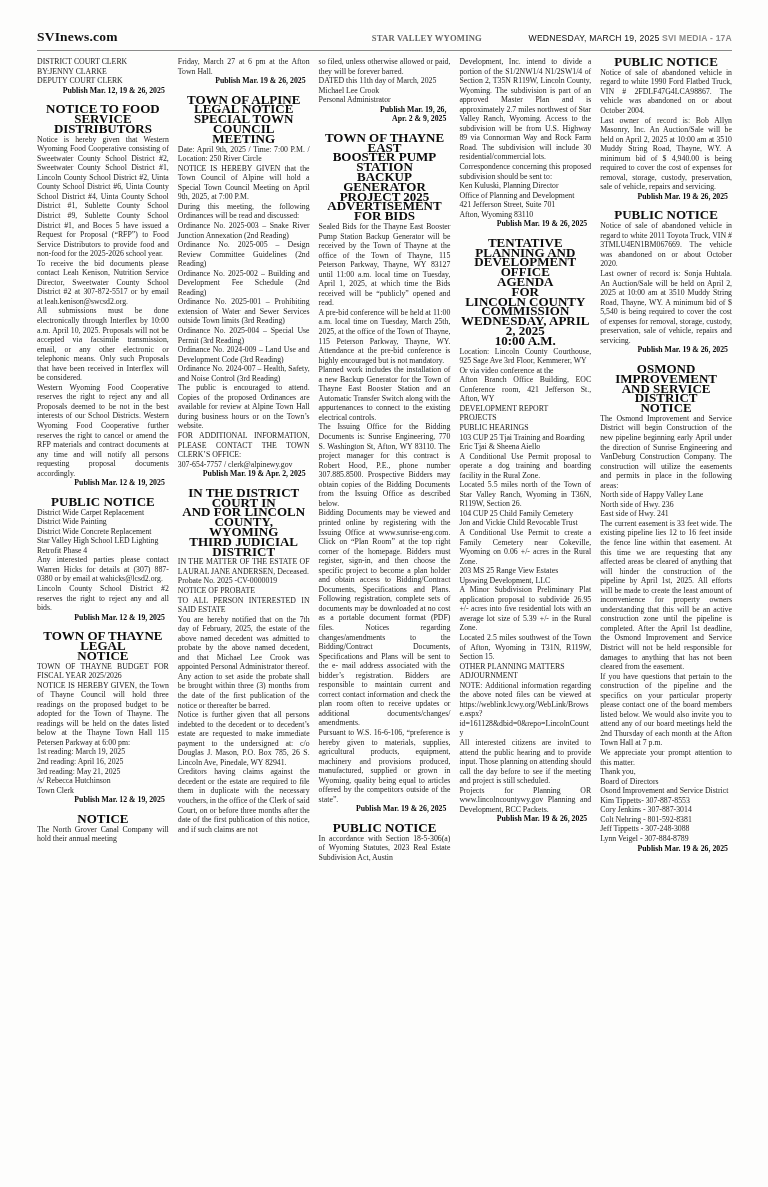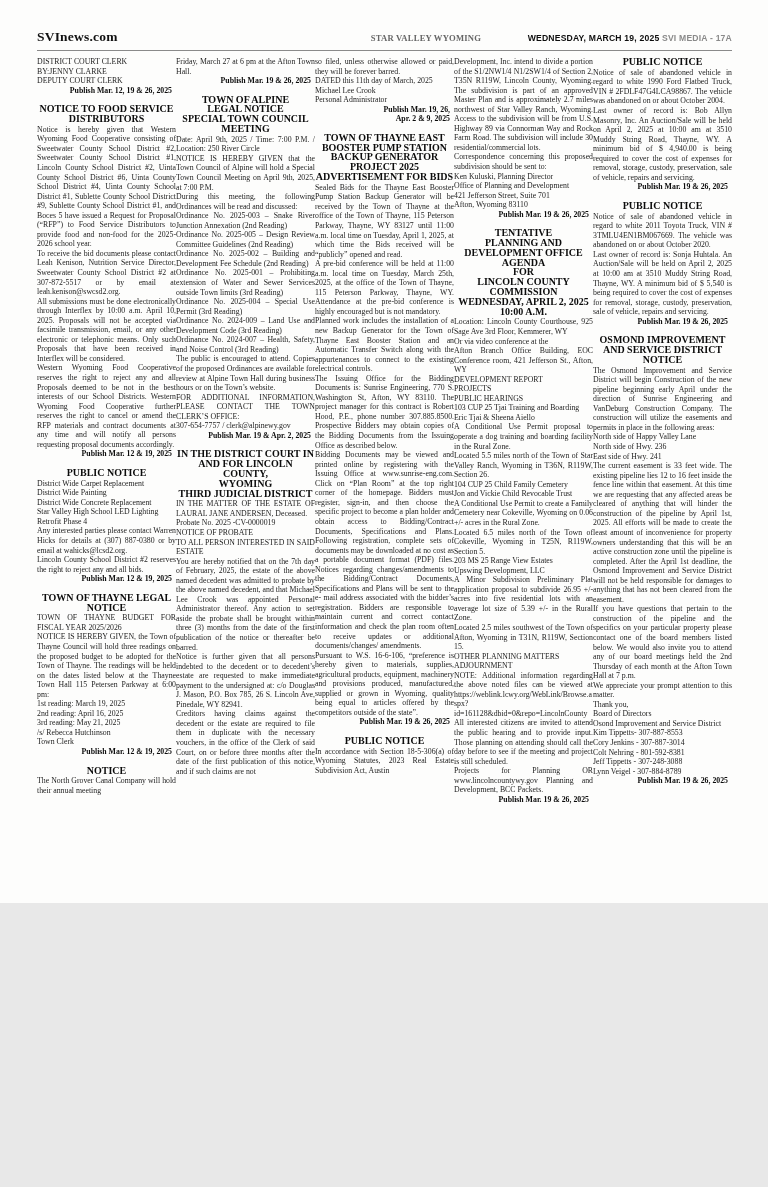--- a/index.html
+++ b/index.html
@@ -1,52 +1,52 @@
 <!DOCTYPE html>
 <html><head>
 <meta charset="utf-8">
 <style>
   html,body { margin:0; padding:0; background:#e8e8e8; }
   .page {
-    position:relative; width:768px; height:903px; margin:0 auto;
+    position:relative; width:768px; height:1187px; margin:0 auto;
     background:#fdfdfc; overflow:hidden;
     font-family:"Liberation Serif","DejaVu Serif",serif;
     color:#1c1c1c;
   }
   .masthead {
     position:absolute; left:37px; right:36px; top:29px;
     display:flex; justify-content:space-between; align-items:baseline;
     border-bottom:1px solid #8a8a8a; padding-bottom:5px;
   }
   .site-name {
     font-family:"Liberation Serif","DejaVu Serif",serif;
     font-weight:bold; font-size:13.5px; color:#111; letter-spacing:0.2px;
   }
   .dateline {
     font-family:"Liberation Sans","DejaVu Sans",sans-serif;
     font-size:8.6px; letter-spacing:0.2px; white-space:nowrap;
   }
   .dateline .loc { color:#666; font-weight:bold;font-family:Liberation Serif, serif; }
-  .dateline .date { color:#0d0d0d; font-weight:bold;padding-left:44px; }
+  .dateline .date { color:#0d0d0d; font-weight:normal;padding-left:44px; }
   .dateline .edition { color:#8a8a8a; font-weight:bold;margin-top:28px; }
   .columns {
     position:absolute; left:37px; right:36px; top:57px; bottom:10px;
-    display:flex; align-items:flex-start;
+    display:flex; gap:9px; align-items:flex-start;
   }
   .col {
     flex:1 1 0; min-width:0;
     font-size:7.8px; line-height:9.55px;
     text-align:justify; overflow-wrap:break-word;
   }
   .blk { margin:0; }
   .blk.para { text-align:justify; }
   .blk.lines { text-align:left; }
   .blk.heading {
     text-align:center; font-weight:bold; white-space:pre-line;
-    font-size:10px; line-height:9.8px; margin-top:9px; margin-bottom:1px;
+    font-size:13px; line-height:9.8px; margin-top:9px; margin-bottom:1px;
     color:#0c0c0c;
   }
   .blk.heading:first-child { margin-top:0; }
   .blk.publish {
     text-align:right; font-weight:bold; padding-right:4px;
     white-space:pre-line; margin-bottom:1px; color:#0c0c0c;
   }
 </style>
 </head>
 <body>
@@ -188,21 +188,20 @@
         </div>
         <div class="blk para">103 CUP 25 Tjai Training and Boarding</div>
         <div class="blk lines">
           <div>Eric Tjai &amp; Sheena Aiello</div>
         </div>
         <div class="blk para">A Conditional Use Permit proposal to operate a dog training and boarding facility in the Rural Zone.</div>
         <div class="blk para">Located 5.5 miles north of the Town of Star Valley Ranch, Wyoming in T36N, R119W, Section 26.</div>
         <div class="blk para">104 CUP 25 Child Family Cemetery</div>
         <div class="blk para">Jon and Vickie Child Revocable Trust</div>
         <div class="blk para">A Conditional Use Permit to create a Family Cemetery near Cokeville, Wyoming on 0.06 +/- acres in the Rural Zone.</div>
-        <div class="blk para">Located 6.5 miles north of the Town of Cokeville, Wyoming in T25N, R119W, Section 5.</div>
         <div class="blk lines">
           <div>203 MS 25 Range View Estates</div>
           <div>Upswing Development, LLC</div>
         </div>
         <div class="blk para">A Minor Subdivision Preliminary Plat application proposal to subdivide 26.95 +/- acres into five residential lots with an average lot size of 5.39 +/- in the Rural Zone.</div>
         <div class="blk para">Located 2.5 miles southwest of the Town of Afton, Wyoming in T31N, R119W, Section 15.</div>
         <div class="blk lines">
           <div>OTHER PLANNING MATTERS</div>
           <div>ADJOURNMENT</div>
         </div>

